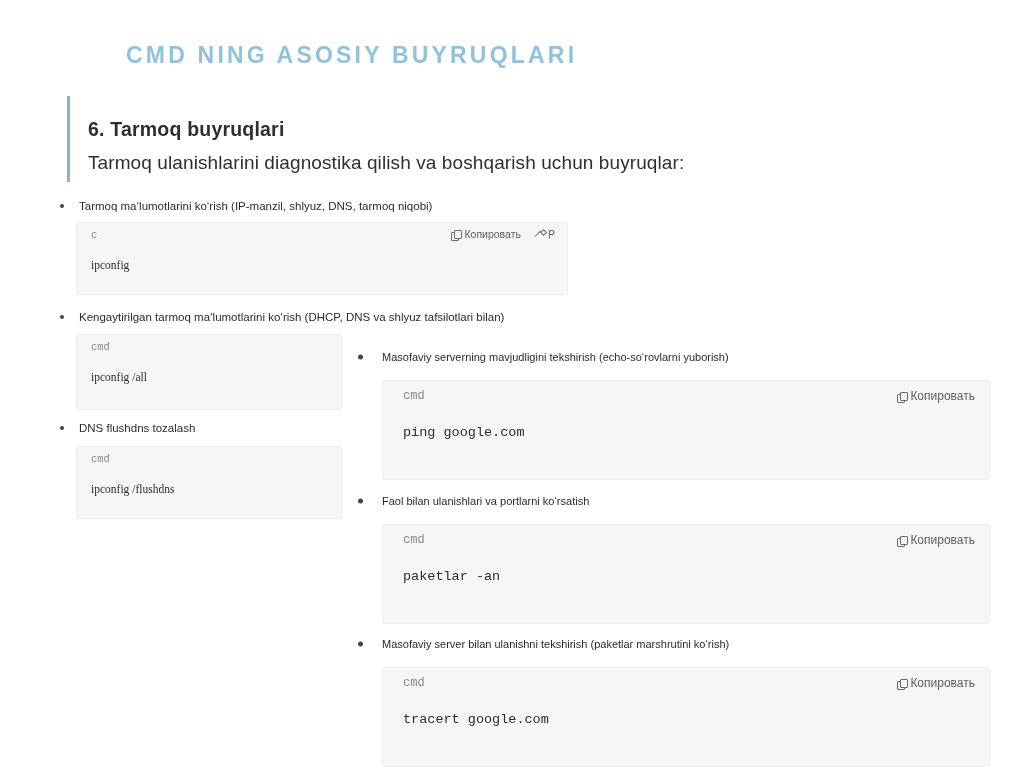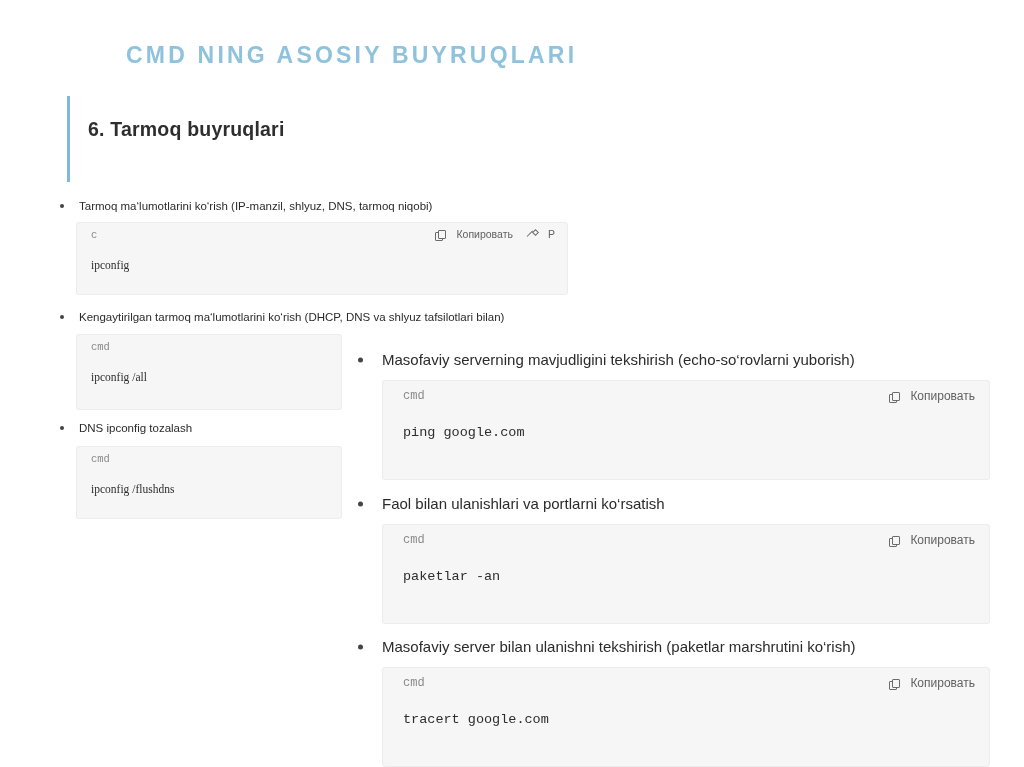--- a/index.html
+++ b/index.html
@@ -71,21 +71,21 @@
     display: inline-block;
     padding-left: 19px;
     text-align: right;
   }
 
   
   .bullet.small { font-size: 11.5px; }
   .bullet.small .btext { color: #2b2b2b; }
 
   
-  .bullet.large { font-size: 15px; }
+  .bullet.large { font-size: 11px; }
   .bullet.large .dot { width: 5px; height: 5px; }
   .bullet.large .btext { padding-left: 24px; color: #2b2b2b; }
 
   
   .code-card {
     position: absolute;
     background: #f6f6f6;
     border: 1px solid #ececec;
     border-radius: 3px;
     overflow: hidden;
@@ -104,21 +104,21 @@
   .code-actions {
     position: absolute;
     right: 12px; top: 5px;
     display: flex;
     gap: 14px;
     align-items: center;
   }
   .code-action {
     display: flex;
     align-items: center;
-    gap: 12px;
+    gap: 4px;
     font-size: 10.5px;
     color: #616161;
     white-space: nowrap;
   }
   .ic {
     display: inline-block;
     width: 9px; height: 9px;
     position: relative;
   }
   .ic-copy::before {
@@ -169,20 +169,21 @@
 </style>
 </head>
 <body>
 
 <div class="slide">
 
   <div class="slide-title">CMD NING ASOSIY BUYRUQLARI</div>
 
   <div class="accent-bar"></div>
   <div class="heading-1">6. Tarmoq buyruqlari</div>
+  <div class="heading-2">Tarmoq ulanishlarini diagnostika qilish va boshqarish uchun buyruqlar:</div>
 
   <div class="bullet small" style="left:60px; top:200px;">
     <span class="dot"></span>
     <span class="btext">Tarmoq ma‘lumotlarini ko‘rish (IP-manzil, shlyuz, DNS, tarmoq niqobi)</span>
   </div>
 
   <div class="code-card sm" style="left:76px; top:222px; width:492px; height:73px;">
     <div class="code-head">
       <span class="code-lang">c</span>
       <div class="code-actions">
@@ -206,21 +207,21 @@
 
   <div class="code-card sm" style="left:76px; top:334px; width:266px; height:76px;">
     <div class="code-head">
       <span class="code-lang">cmd</span>
     </div>
     <div class="code-body">ipconfig /all</div>
   </div>
 
   <div class="bullet small" style="left:60px; top:422px;">
     <span class="dot"></span>
-    <span class="btext">DNS ipconfig tozalash</span>
+    <span class="btext">DNS flushdns tozalash</span>
   </div>
 
   <div class="code-card sm" style="left:76px; top:446px; width:266px; height:73px;">
     <div class="code-head">
       <span class="code-lang">cmd</span>
     </div>
     <div class="code-body">ipconfig /flushdns</div>
   </div>
 
   <div class="bullet large" style="left:358px; top:351px;">

